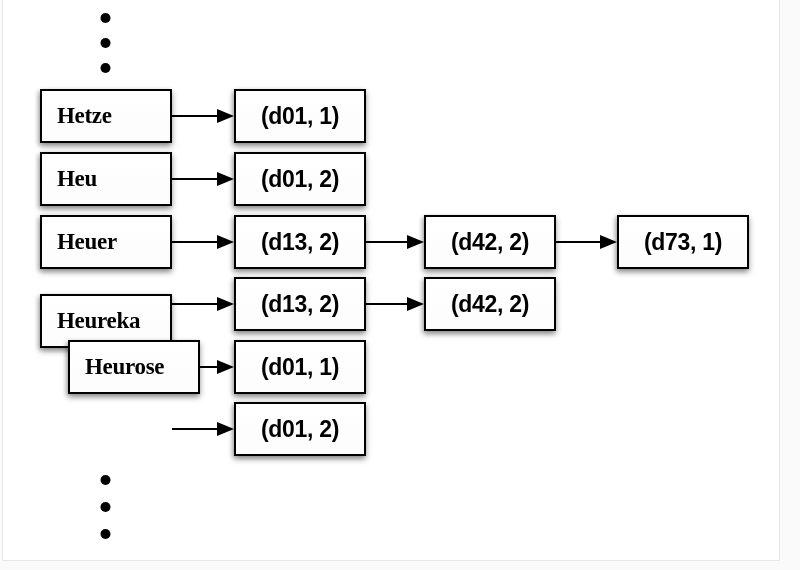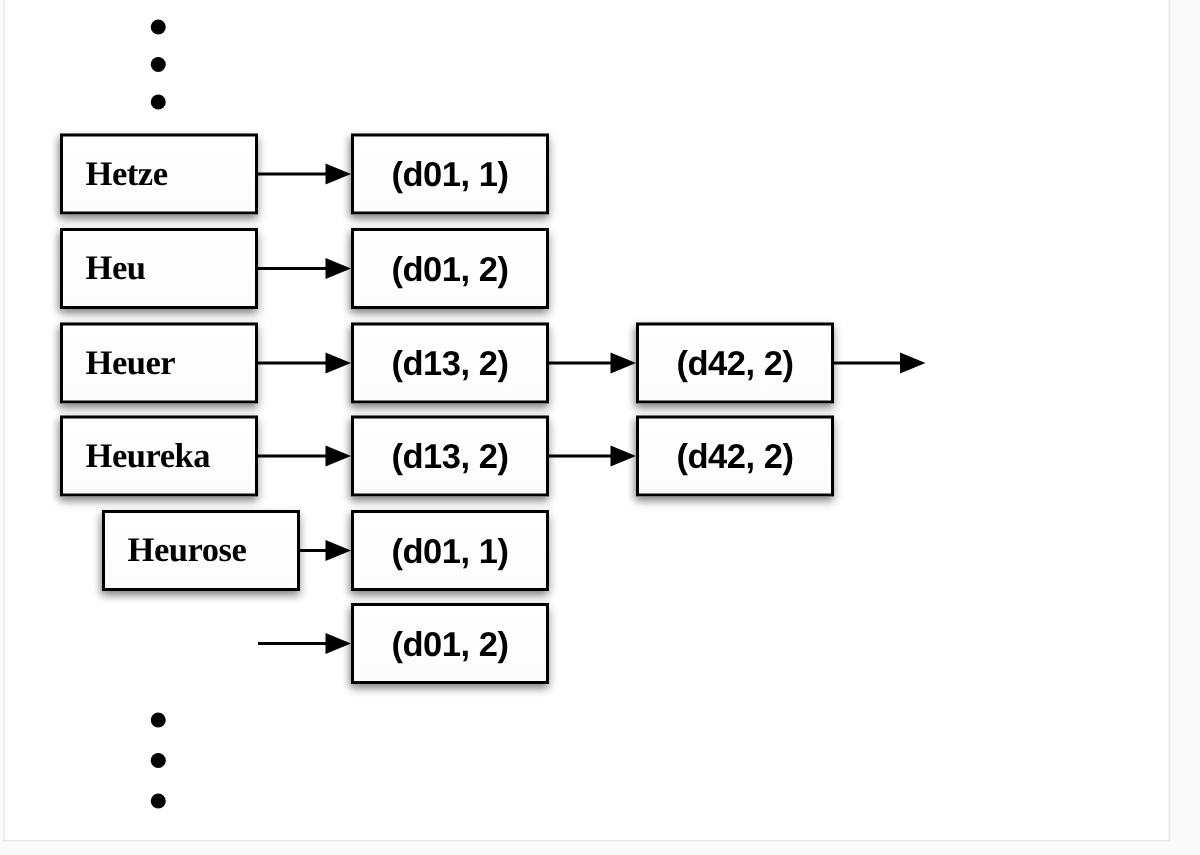--- a/index.html
+++ b/index.html
@@ -121,21 +121,24 @@
       </div>
       <div class="box term" style="left: 40px; top: 215px;">
         <span>Heuer</span>
       </div>
       <div class="box posting" style="left: 234px; top: 215px;">
         <span>(d13, 2)</span>
       </div>
       <div class="box posting" style="left: 424px; top: 215px;">
         <span>(d42, 2)</span>
       </div>
-      <div class="box term" style="left: 40px; top: 277px;">
+      <div class="box posting" style="left: 617px; top: 215px;">
+        <span>(d73, 1)</span>
+      </div>
+      <div class="box term" style="left: 40px; top: 294px;">
         <span>Heureka</span>
       </div>
       <div class="box posting" style="left: 234px; top: 277px;">
         <span>(d13, 2)</span>
       </div>
       <div class="box posting" style="left: 424px; top: 277px;">
         <span>(d42, 2)</span>
       </div>
       <div class="box term" style="left: 40px; top: 340px; margin-left: 28px;">
         <span>Heurose</span>

